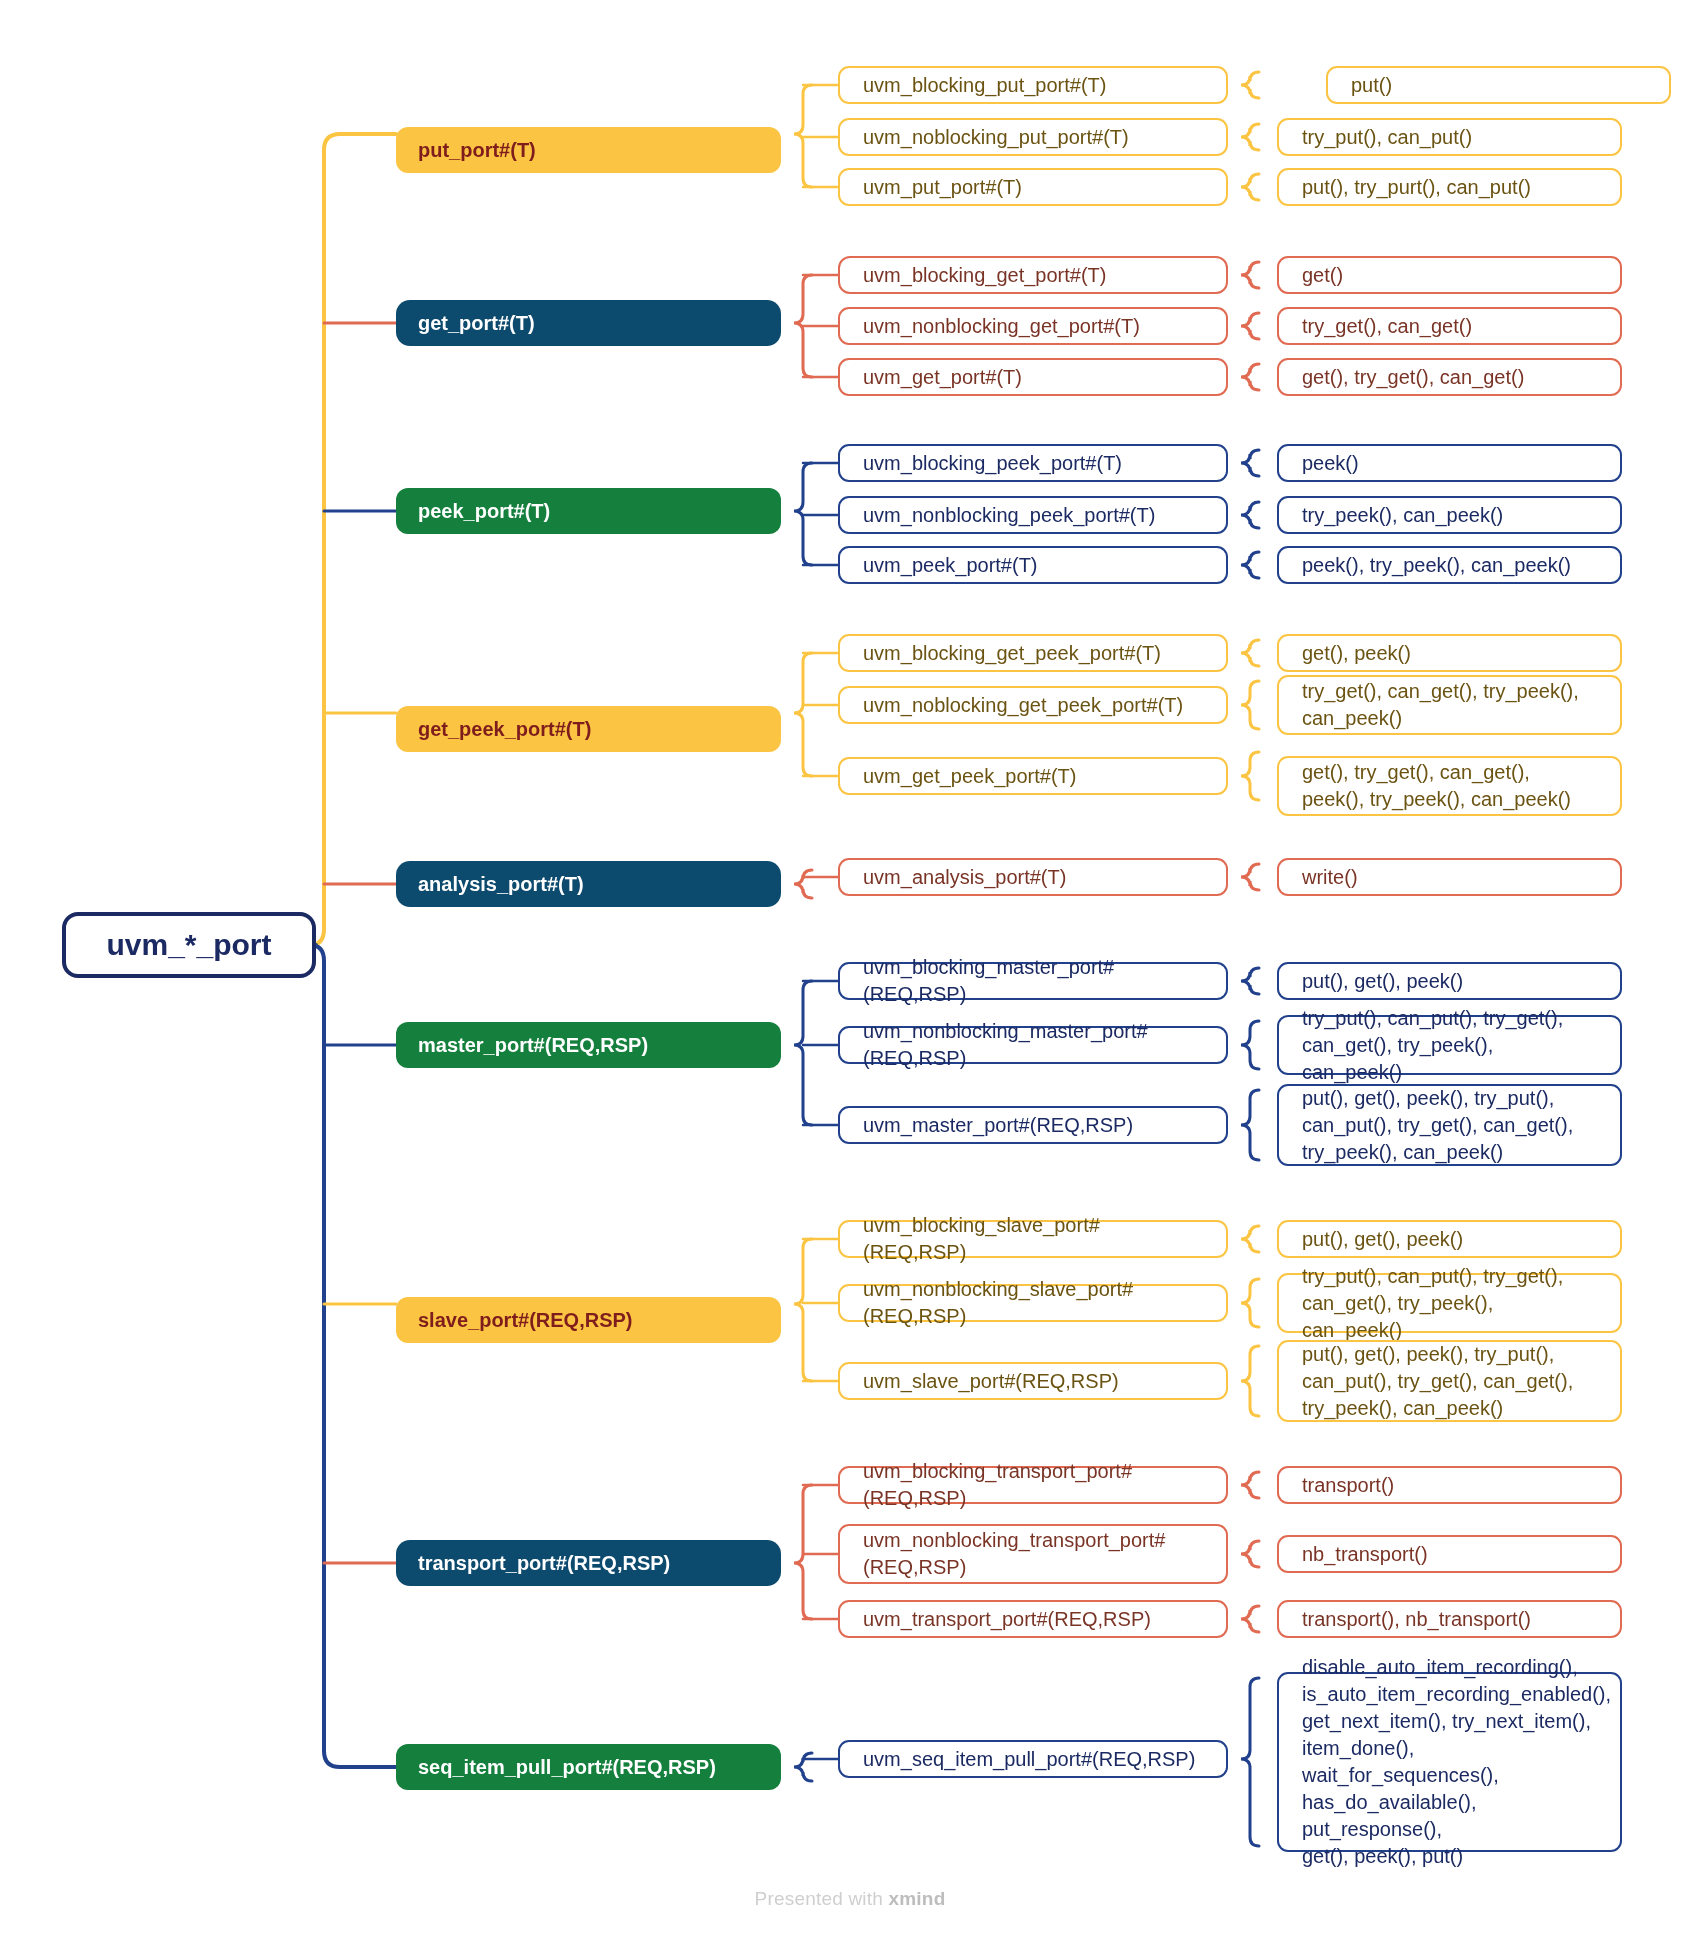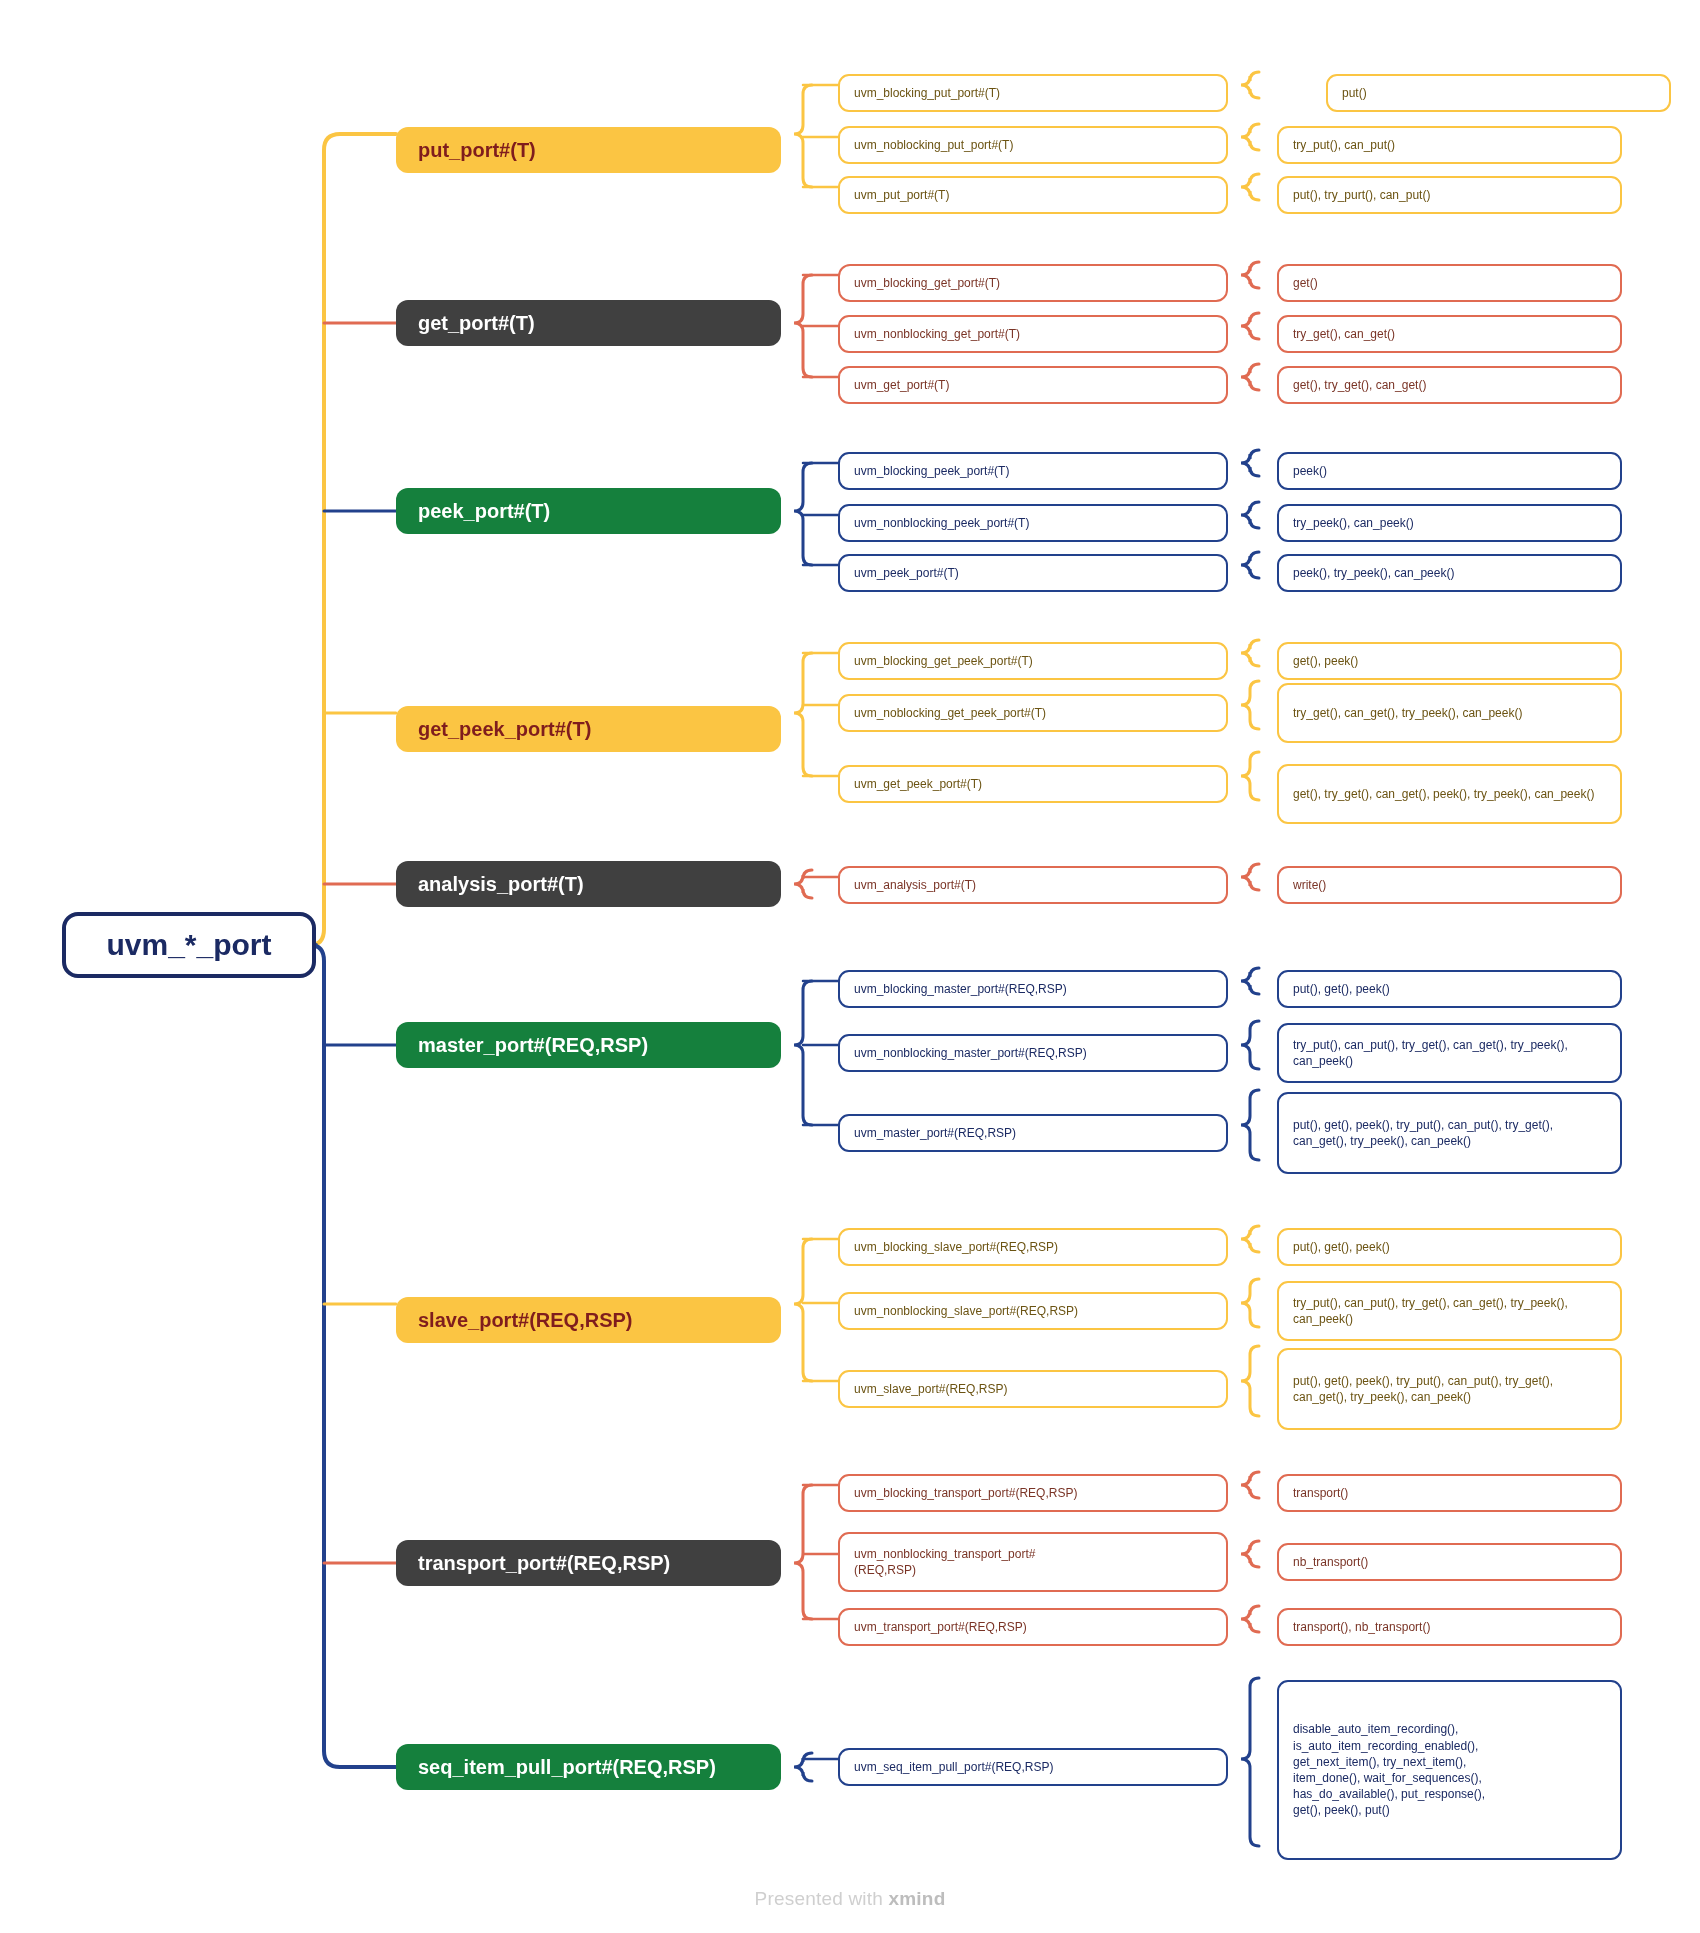--- a/index.html
+++ b/index.html
@@ -51,32 +51,31 @@
 
   
   .l1 {
     color: #ffffff;
     font-size: 20px;
     font-weight: 700;
     padding: 0 22px;
     border-radius: 12px;
   }
   .l1.yellow { background: #FBC543; color: #7f1d1d; margin-top: 16px; }
-  .l1.red    { background: #404040; }
+  .l1.red    { background: #0c4a6e; border-radius: 14px; }
   .l1.blue   { background: #15803d; }
 
   
   .l2, .l3 {
     background: #ffffff;
-    font-size: 12px;
+    font-size: 20px;
     font-weight: 400;
-    padding: 6px 14px;
+    padding: 6px 23px;
     border-radius: 11px;
     line-height: 1.35;
-    margin-top: 8px;
   }
   .l2.yellow, .l3.yellow { border: 2px solid #FBC543; color: #6b5312; }
   .l2.red,    .l3.red    { border: 2px solid #E06B52; color: #7a3426; }
   .l2.blue,   .l3.blue   { border: 2px solid #22418C; color: #1b2a63; }
 
   .footer {
     position: absolute;
     left: 0;
     top: 1888px;
     width: 1700px;

